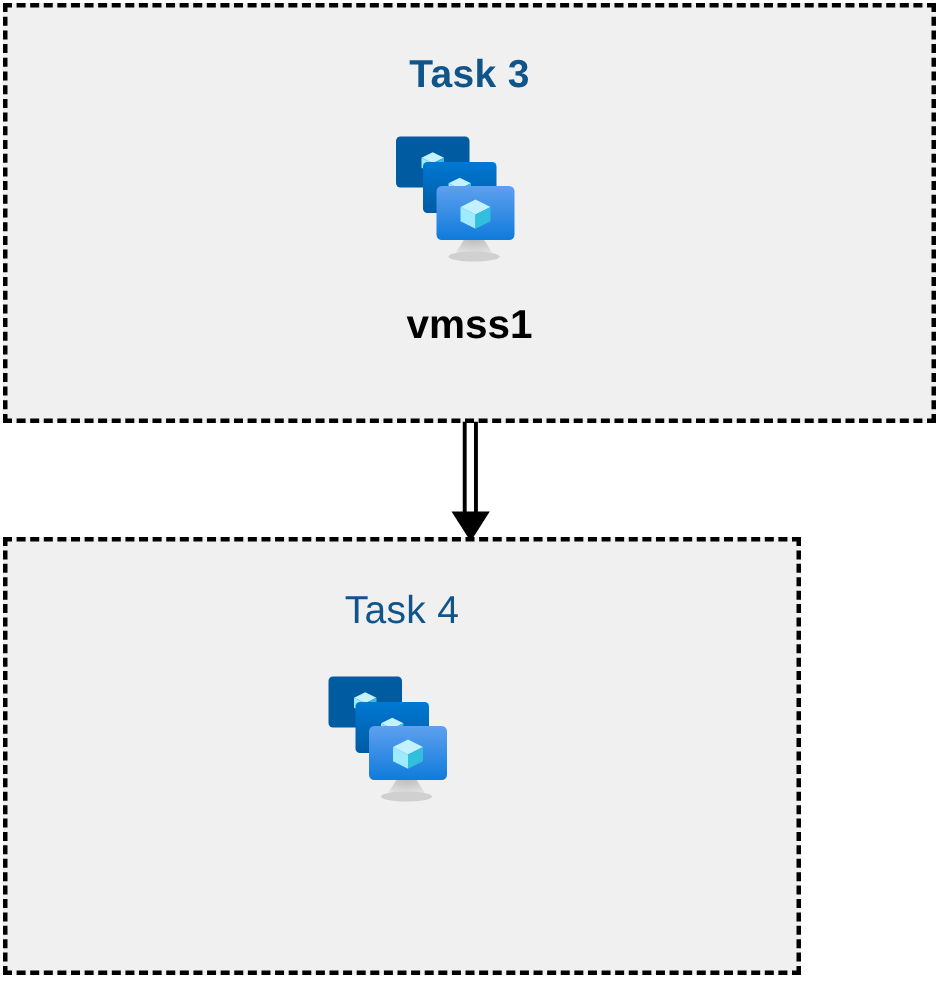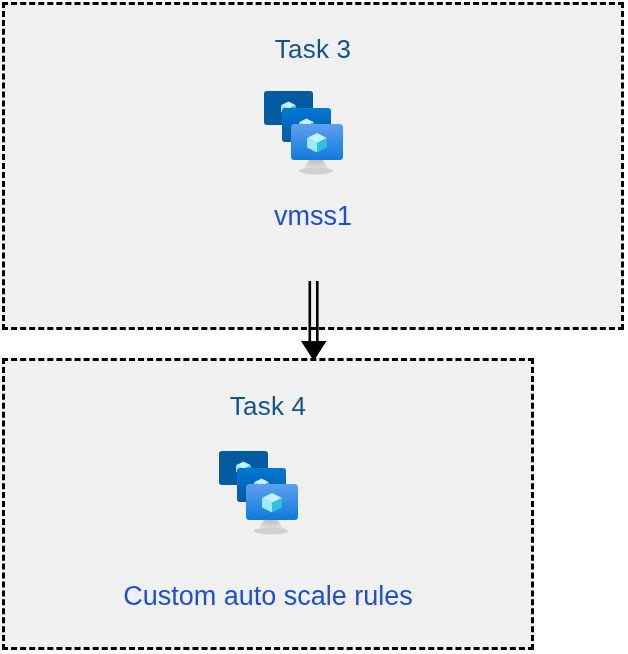--- a/index.html
+++ b/index.html
@@ -22,21 +22,22 @@
     background: #f0f0f0;
     border: 3px dashed #000000;
     display: flex;
     flex-direction: column;
     align-items: center;
   }
   #task-box-3 {
     left: 2px;
     top: 2px;
     width: 622px;
-    height: 328px;
+    height: 280px;
+    font-weight: bold;
   }
   #task-box-4 {
     left: 2px;
     top: 358px;
     width: 532px;
     height: 292px;
   }
 
   .task-title {
     color: #10558a;
@@ -52,21 +53,21 @@
   
   .vmss-icon {
     display: block;
   }
   #task-box-3 .vmss-icon { margin-top: 21px; }
   #task-box-4 .vmss-icon { margin-top: 24px; }
 
   
   .caption-block {
     text-align: center;
-    color: #1d4ed8;
+    color: #000000;
     font-size: 27px;
     line-height: 1.28;
     width: 100%;
   }
   #task-box-3 .caption-block { margin-top: 16px; }
   #task-box-4 .caption-block { margin-top: 36px; }
   .caption-line { display: block; white-space: pre; }
 
   
   #connector-arrow {
@@ -176,16 +177,13 @@
     <ellipse cx="58" cy="88" rx="17" ry="3.4" fill="#d0d0d0"></ellipse>
 
     <rect x="33" y="41" width="52" height="36" rx="3.5" fill="url(#g-front-b)"></rect>
     <g>
       <polygon points="59,50 69,55 59,60 49,55" fill="#c3f1ff"></polygon>
       <polygon points="49,55 59,60 59,69.5 49,64.5" fill="#9cebff"></polygon>
       <polygon points="69,55 69,64.5 59,69.5 59,60" fill="#32bedd"></polygon>
     </g>
   </svg>
 
-  <div class="caption-block">
-    <span class="caption-line">Custom auto scale rules</span>
-  </div>
 </div>
 
 </body></html>

